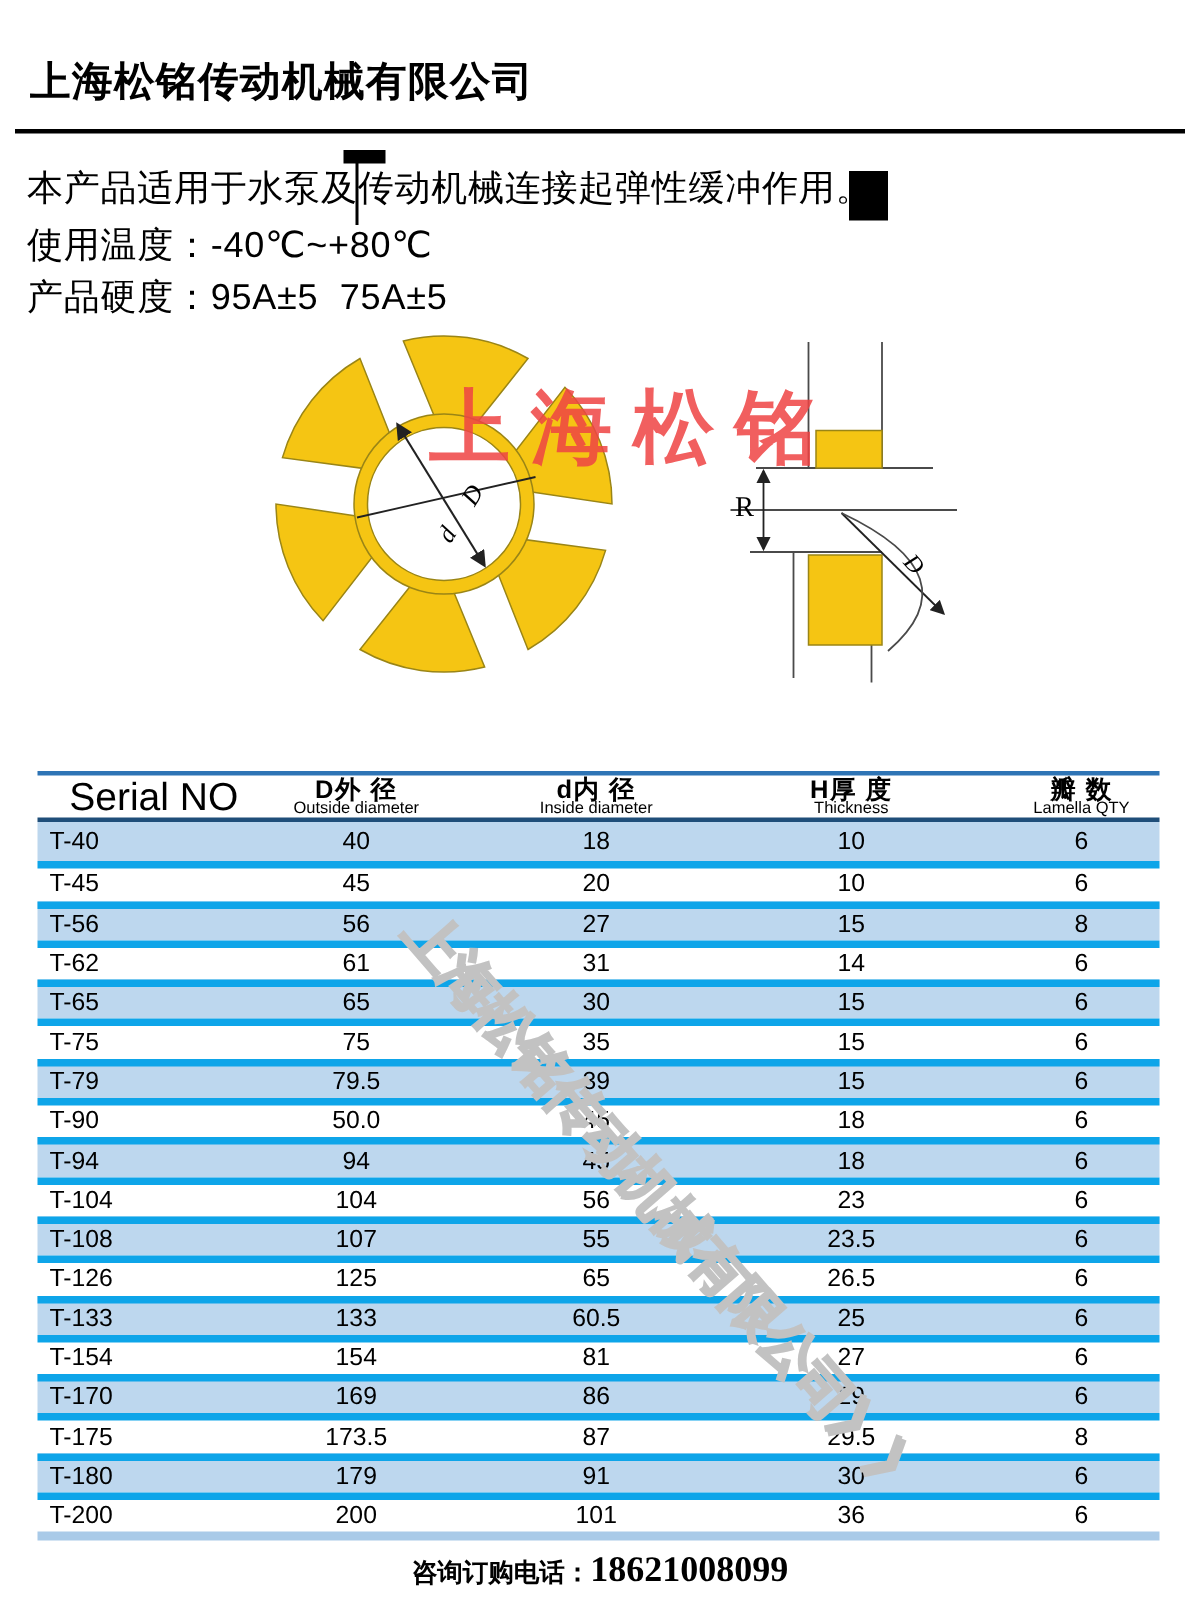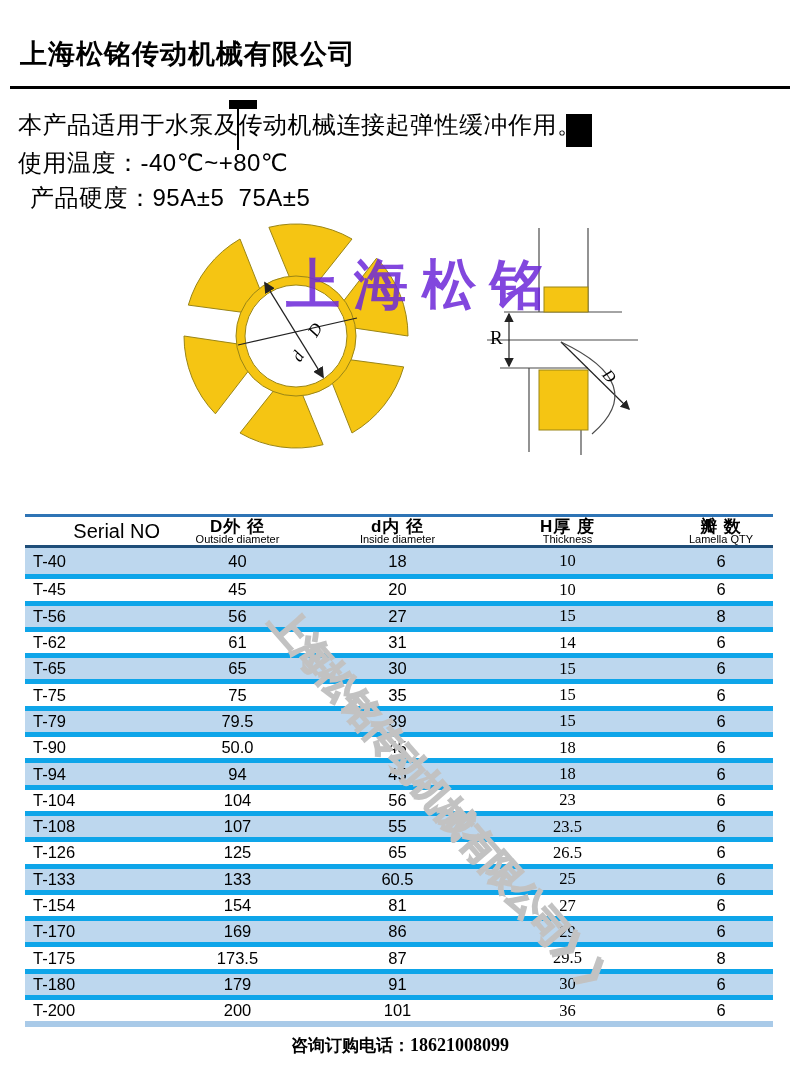--- a/index.html
+++ b/index.html
@@ -9,58 +9,58 @@
   #stage { position:relative; width:800px; height:1071px; background:#fff; }
 
   
   #company-title { left:20px; top:36px; font-size:27px; font-weight:bold; letter-spacing:1px; }
   #title-rule { left:10px; top:86px; width:780px; height:3px; background:#000; }
 
   
   .intro-line { left:18px; font-size:24px; letter-spacing:.5px; white-space:pre; }
   #intro-1 { top:109px; }
   #intro-2 { top:147px; }
-  #intro-3 { top:182px;margin-left:12px; }
+  #intro-3 { top:182px; }
 
   
   #cursor-bar   { left:229px; top:100px; width:28px; height:9px;  background:#000; }
   #cursor-caret { left:237px; top:100px; width:2px;  height:50px; background:#000; }
   #block-cursor { left:566px; top:114px; width:26px; height:33px; background:#000; }
 
   
   #diagram-svg { left:0; top:218px; }
   #diagram-watermark { left:286px; top:249px; font-size:54px; letter-spacing:14px;
-                       color:#6d28d9; opacity:.85; font-weight:bold; white-space:nowrap; z-index:3; }
+                       color:#ef4444; opacity:.85; font-weight:bold; white-space:nowrap; z-index:3; }
 
   
   #spec-table { left:25px; top:514px; width:748px; }
   #thead { display:flex; border-top:3px solid #2E74B5; border-bottom:3px solid #1F4E79;
            padding:2px 0 1px 0; align-items:center; }
   .hc { text-align:center; }
-  .hc1 { width:135px; text-align:right; padding-left:20px; font-size:20px; line-height:23px; }
+  .hc1 { width:135px; text-align:center; padding-left:20px; font-size:26px; line-height:23px; }
   .hc2 { width:155px; } .hc3 { width:165px; } .hc4 { width:175px; } .hc5 { width:118px; padding-left:14px; }
   .hzh { font-size:17px; line-height:15px; font-weight:bold; letter-spacing:1px; }
   .hen { font-size:11px; line-height:10px; }
   #tbody .trow { display:flex; height:26.3px; align-items:center; font-size:16.5px; }
   #tbody .trow + .trow { border-top:5px solid #0ea5e9; }
   #tbody .trow.alt { background:#BDD7EE; }
   .c { text-align:center; }
   .c1 { width:135px; text-align:left; padding-left:8px; }
-  .c2 { width:155px; } .c3 { width:165px; } .c4 { width:175px;font-family:Liberation Serif, serif; } .c5 { width:118px; padding-left:14px; }
+  .c2 { width:155px; } .c3 { width:165px; } .c4 { width:175px; } .c5 { width:118px; padding-left:14px; }
   #table-bottom-bar { height:6px; background:#A9CAE8; }
 
   #table-watermark { left:296px; top:598px; transform:rotate(49deg); transform-origin:0 0;
                      font-size:37px; letter-spacing:-1px; font-weight:bold; white-space:nowrap;
                      color:rgba(255,255,255,.05); -webkit-text-stroke:2px #c2c2c2;
                      z-index:5; pointer-events:none; }
 
   
   #footer-line { left:0; top:1034px; width:800px; text-align:center;
                  font-size:17px; font-weight:bold; }
-  #footer-phone { font-family:"Liberation Serif","DejaVu Serif",serif; font-size:18px; }
+  #footer-phone { font-family:"Liberation Serif","DejaVu Serif",serif; font-size:24px; }
 
   svg text { font-family:"Liberation Serif","DejaVu Serif",serif; }
 </style>
 </head>
 <body>
 
 <div id="stage">
 
   <div class="abs" id="company-title">上海松铭传动机械有限公司</div>
   <div class="abs" id="title-rule"></div>

